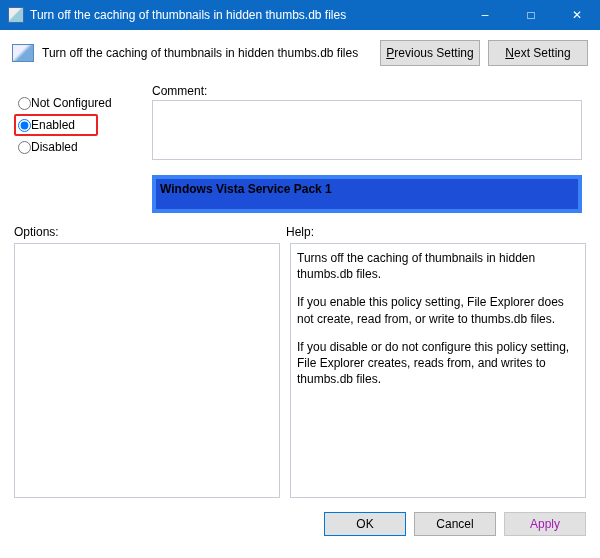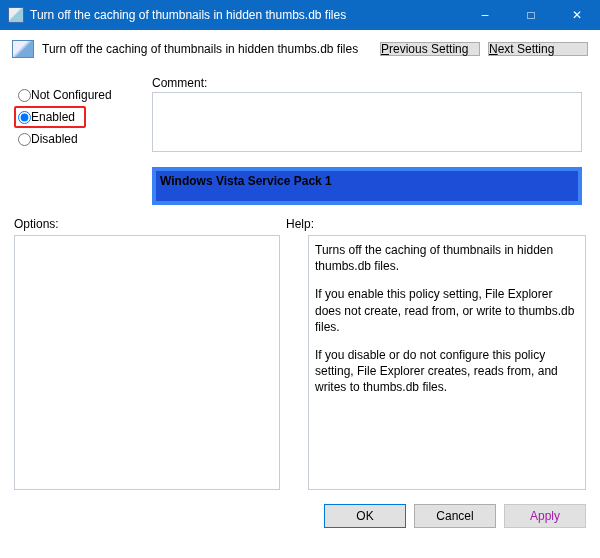--- a/index.html
+++ b/index.html
@@ -8,43 +8,43 @@
 
 .titlebar { height: 30px; background: #0c69c4; color: #fff; display: flex; align-items: center; padding: 0 0 0 8px; }
 .titlebar .icon { width: 16px; height: 16px; margin-right: 6px; display: inline-block; background: linear-gradient(135deg, #eee 40%, #9cd 50%); border: 1px solid #46a; }
 .titlebar .title { flex: 1; }
 .titlebar .winbtn { width: 46px; height: 30px; display: flex; align-items: center; justify-content: center; color: #fff; font-family: Arial; }
 
 
 .header { display: flex; align-items: center; padding: 10px 12px 8px 12px; gap: 8px; }
 .header .icon2 { width: 22px; height: 18px; background: linear-gradient(135deg, #eef 40%, #7ad 55%); border: 1px solid #58b; }
 .header .htitle { flex: 1; }
-.navbtn { width: 100px; height: 14px; background: #e1e1e1; border: 1px solid #adadad; display: inline-flex; align-items: center; justify-content: flex-start; cursor: default; }
+.navbtn { width: 100px; height: 26px; background: #e1e1e1; border: 1px solid #adadad; display: inline-flex; align-items: center; justify-content: center; cursor: default; }
 .navbtn u { text-decoration: underline; }
 
 
 .radiogroup { padding: 10px 0 0 14px; width: 142px; }
 .radio-row { display: flex; align-items: center; height: 22px; gap: 0; padding: 2px 4px; }
 .radio-row input[type=radio] { width: 13px; height: 13px; }
-.highlight { border: 2px solid #e22; border-radius: 2px; padding: 1px 6px 1px 2px; width: 72px; }
+.highlight { border: 2px solid #e22; border-radius: 2px; padding: 1px 6px 1px 2px; width: 84px; }
 
 
 .midgrid { display: flex; padding-top: 8px; }
 .leftcol { width: 152px; }
 .midcol { flex: 1; padding-right: 18px; }
 .fieldlabel { padding: 2px 0 2px 0; }
 .commentbox { width: 100%; height: 60px; border: 1px solid #c7cdd6; background: #fff; resize: none; overflow-y: scroll; padding: 2px 4px; }
 .supportedbox { width: 100%; height: 38px; border: 4px solid #3b82f6; background: #1d4ed8; padding: 3px 4px; overflow-y: scroll; margin-top: 6px; font-weight: bold; }
 .midstack { display: flex; gap: 6px; margin-top: 6px; }
 .midstack .labelcell { width: 78px; text-align: left; padding-top: 8px; }
 
 
 .lowerlabels { display: flex; padding: 12px 14px 4px 14px; }
 .lowerlabels .l { width: 272px; }
-.lower { display: flex; gap: 28px; padding: 0 14px; }
+.lower { display: flex; gap: 10px; padding: 0 14px; }
 .optionsbox { width: 266px; height: 255px; border: 1px solid #c7cdd6; background: #fff; }
 .helpbox { flex: 1; height: 255px; border: 1px solid #c7cdd6; background: #fff; padding: 6px 6px; overflow-y: scroll; line-height: 1.35; }
 .helpbox p { margin-bottom: 12px; }
 
 
 .footer { display: flex; justify-content: flex-end; gap: 8px; padding: 14px 14px 0 14px; }
 .footbtn { width: 82px; height: 24px; border: 1px solid #adadad; background: #e1e1e1; display: inline-flex; align-items: center; justify-content: center; }
 .footbtn.primary { border: 1px solid #0078d7; background: #e1e1e1; }
 .footbtn.disabled { color: #a21caf; border-color: #c8c8c8; }
 </style>

